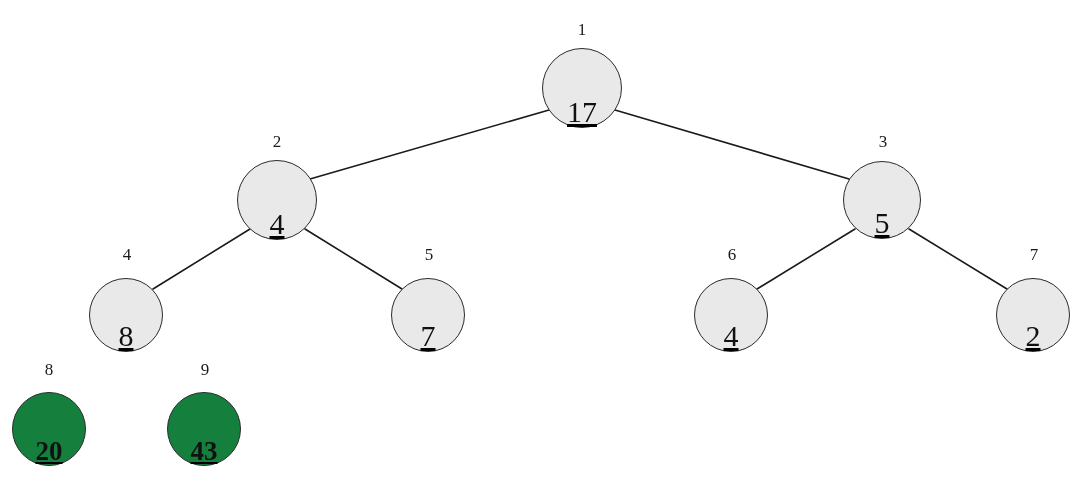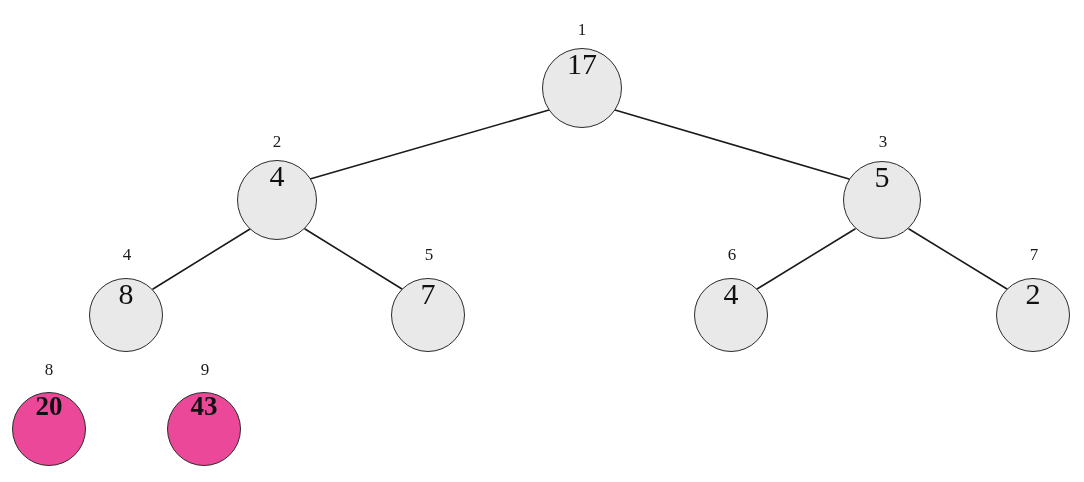--- a/index.html
+++ b/index.html
@@ -20,30 +20,31 @@
     left: 0;
     top: 0;
     width: 1084px;
     height: 482px;
   }
   .node {
     position: absolute;
     border-radius: 50%;
     box-sizing: border-box;
     display: flex;
-    align-items: flex-start;
+    align-items: flex-end;
     justify-content: center;
     border: 1.6px solid #2b2b2b;
     z-index: 2;
+    text-decoration: underline;
   }
   .node.light {
     background: #e9e9e9;
   }
   .node.dark {
-    background: #ec4899;
+    background: #15803d;
   }
   .node-value {
     font-family: "Liberation Serif", "DejaVu Serif", serif;
     color: #111111;
     line-height: 1;
     user-select: none;
   }
   .node.light .node-value {
     font-size: 30px;
     font-weight: 400;

